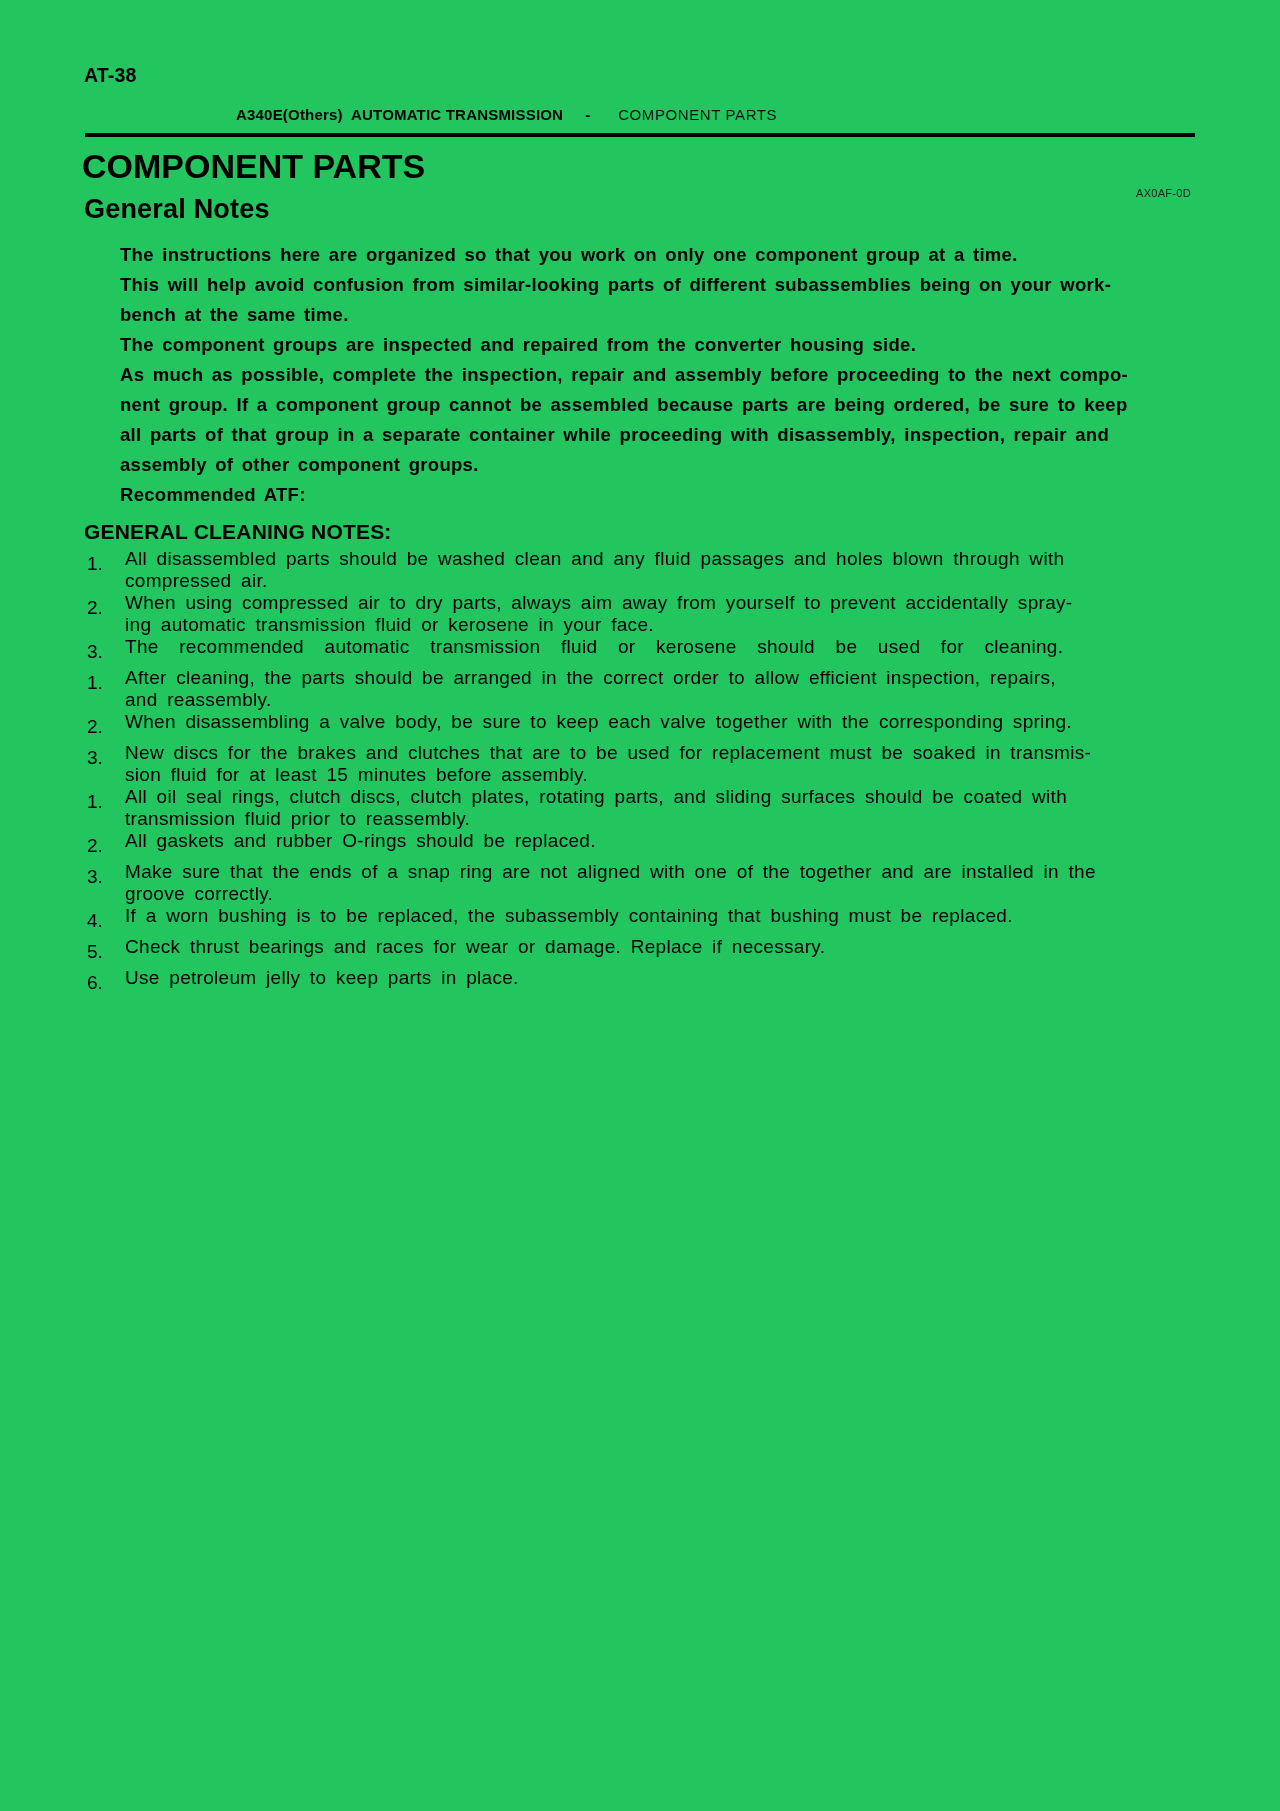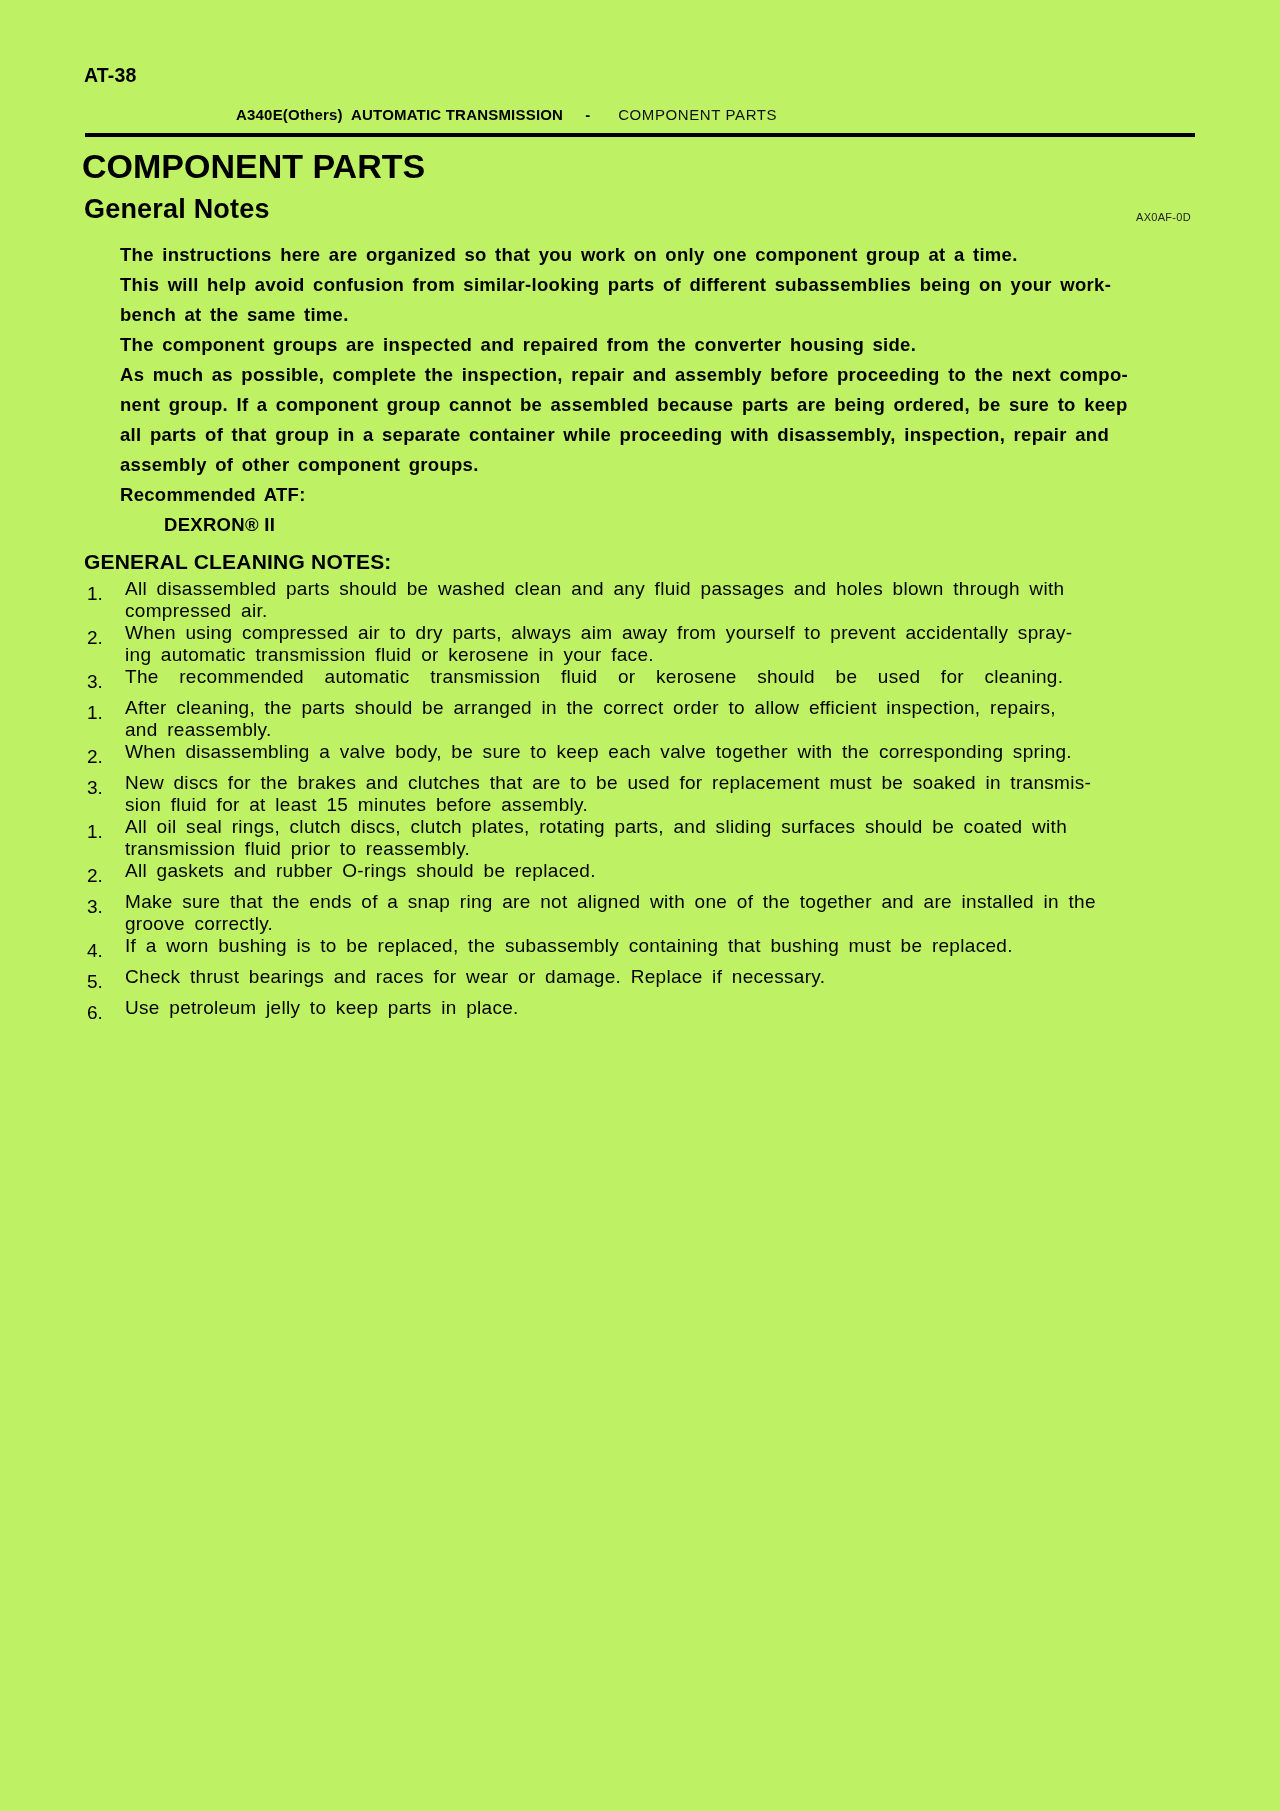--- a/index.html
+++ b/index.html
@@ -3,21 +3,21 @@
 <meta charset="utf-8">
 <style>
   html, body { margin: 0; padding: 0; background: #ffffff; }
   body {
     width: 1280px; height: 1811px;
     font-family: "Liberation Sans", sans-serif;
     color: #000;
     position: relative;
     -webkit-font-smoothing: antialiased;
   }
-  .sheet { position: absolute; inset: 0; background: #bef264; }
+  .sheet { position: absolute; inset: 0; background: #22c55e; }
 
   .page-number {
     position: absolute; left: 84px; top: 64px;
     font-size: 19.5px; font-weight: bold; letter-spacing: 0.2px;
   }
 
   .running-header {
     position: absolute; left: 236px; top: 106px;
     display: flex; align-items: flex-end;
     font-size: 15px; white-space: pre;
@@ -34,21 +34,21 @@
   .doc-title {
     position: absolute; left: 82px; top: 147px;
     font-size: 34px; font-weight: bold; letter-spacing: 0px;
   }
   .doc-subtitle {
     position: absolute; left: 84px; top: 194px;
     font-size: 27px; font-weight: bold; letter-spacing: 0.2px;
   }
   .ref-code {
     position: absolute; left: 1136px; top: 187px;
-    font-size: 11px; color: #222; letter-spacing: 0.3px; margin-top: 24px;
+    font-size: 11px; color: #222; letter-spacing: 0.3px;
   }
 
   .content {
     position: absolute; left: 84px; top: 240px; width: 1112px;
   }
 
   .intro {
     margin-left: 36px;
     font-size: 18.5px; font-weight: bold;
     line-height: 30px;
@@ -103,21 +103,20 @@
 
     <div class="intro">The instructions here are organized so that you work on only one component group at a time.
 This will help avoid confusion from similar-looking parts of different subassemblies being on your work-
 bench at the same time.
 The component groups are inspected and repaired from the converter housing side.
 As much as possible, complete the inspection, repair and assembly before proceeding to the next compo-
 nent group. If a component group cannot be assembled because parts are being ordered, be sure to keep
 all parts of that group in a separate container while proceeding with disassembly, inspection, repair and
 assembly of other component groups.
 Recommended ATF:</div>
-    <div class="atf-value">DEXRON® II</div>
 
     <div class="section-heading">GENERAL CLEANING NOTES:</div>
     <div class="li">
       <span class="num">1.</span>
       <span class="txt">All disassembled parts should be washed clean and any fluid passages and holes blown through with
 compressed air.</span>
     </div>
     <div class="li">
       <span class="num">2.</span>
       <span class="txt">When using compressed air to dry parts, always aim away from yourself to prevent accidentally spray-

